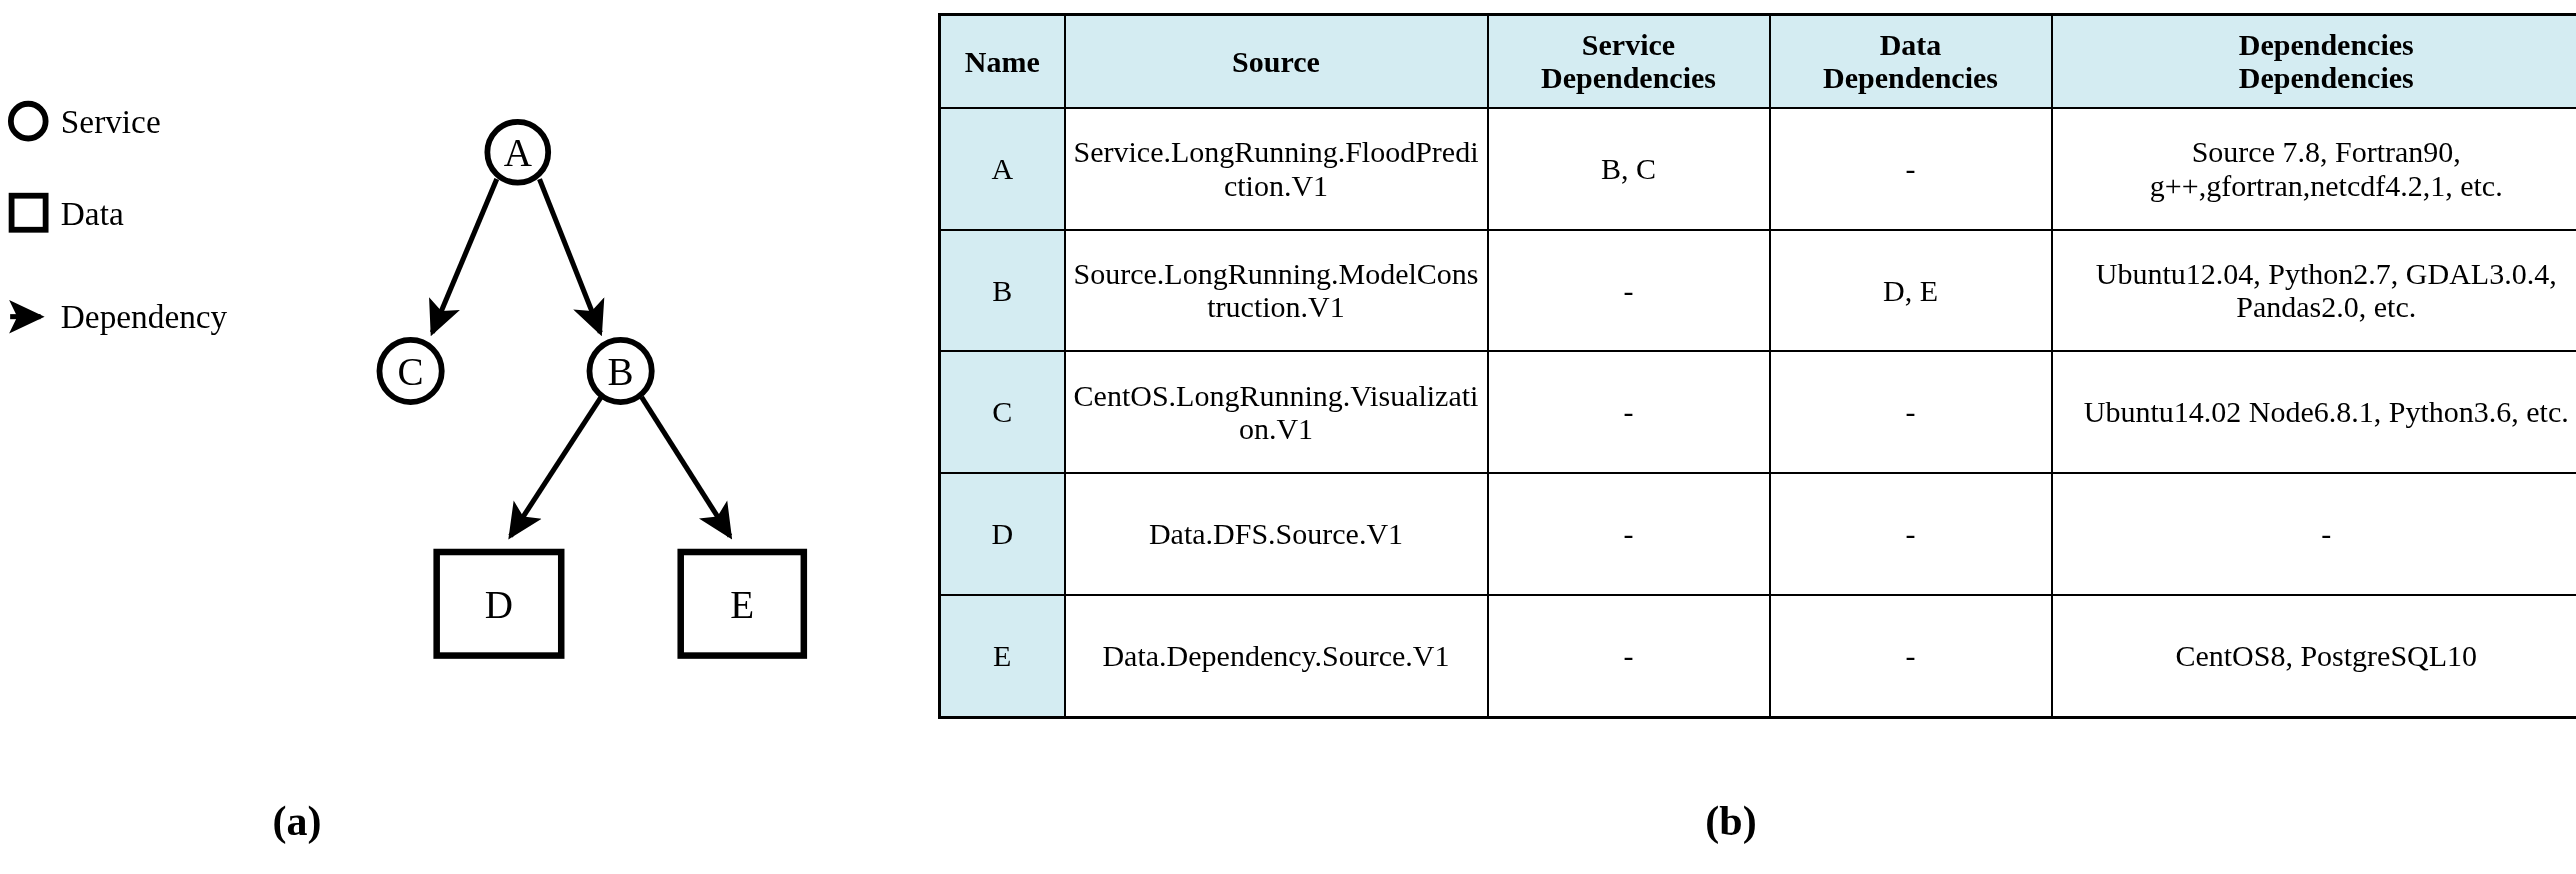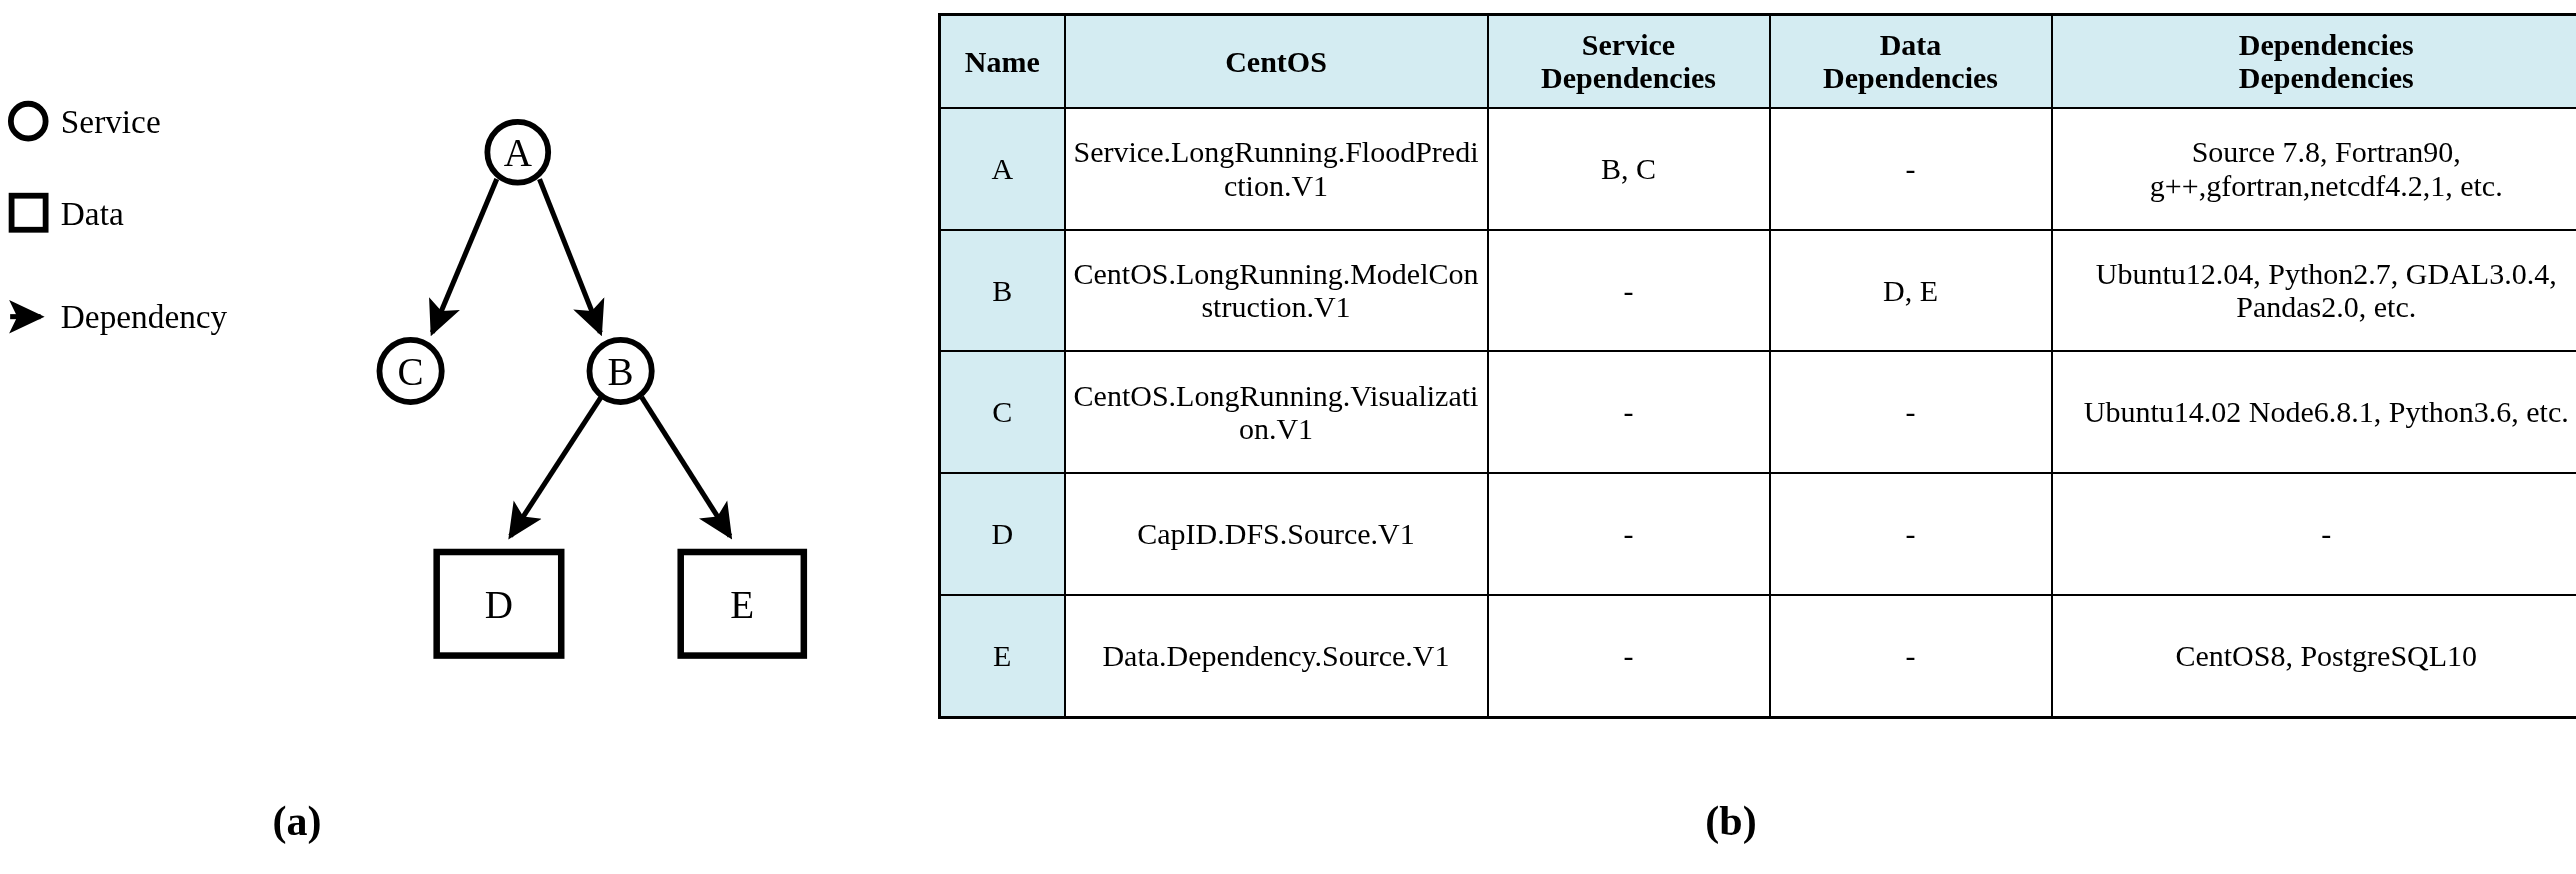--- a/index.html
+++ b/index.html
@@ -189,21 +189,21 @@
       <col class="col-svc">
       <col class="col-data">
       <col class="col-env">
     </colgroup>
     <thead>
       <tr>
         <th>
           <span>Name</span>
         </th>
         <th>
-          <span>CentOS</span>
+          <span>Source</span>
         </th>
         <th>
           <span>Service</span><br>
           <span>Dependencies</span>
         </th>
         <th>
           <span>Data</span><br>
           <span>Dependencies</span>
         </th>
         <th>
@@ -215,35 +215,35 @@
     <tbody>
       <tr>
         <td class="name-cell">A</td>
         <td class="capid-cell">Service.LongRunning.FloodPrediction.V1</td>
         <td class="dep-cell">B, C</td>
         <td class="dep-cell">-</td>
         <td class="env-cell">Source 7.8, Fortran90, g++,gfortran,netcdf4.2,1, etc.</td>
       </tr>
       <tr>
         <td class="name-cell">B</td>
-        <td class="capid-cell">CentOS.LongRunning.ModelConstruction.V1</td>
+        <td class="capid-cell">Source.LongRunning.ModelConstruction.V1</td>
         <td class="dep-cell">-</td>
         <td class="dep-cell">D, E</td>
         <td class="env-cell">Ubuntu12.04, Python2.7, GDAL3.0.4, Pandas2.0, etc.</td>
       </tr>
       <tr>
         <td class="name-cell">C</td>
         <td class="capid-cell">CentOS.LongRunning.Visualization.V1</td>
         <td class="dep-cell">-</td>
         <td class="dep-cell">-</td>
         <td class="env-cell">Ubuntu14.02 Node6.8.1, Python3.6, etc.</td>
       </tr>
       <tr>
         <td class="name-cell">D</td>
-        <td class="capid-cell">CapID.DFS.Source.V1</td>
+        <td class="capid-cell">Data.DFS.Source.V1</td>
         <td class="dep-cell">-</td>
         <td class="dep-cell">-</td>
         <td class="env-cell">-</td>
       </tr>
       <tr>
         <td class="name-cell">E</td>
         <td class="capid-cell">Data.Dependency.Source.V1</td>
         <td class="dep-cell">-</td>
         <td class="dep-cell">-</td>
         <td class="env-cell">CentOS8, PostgreSQL10</td>

